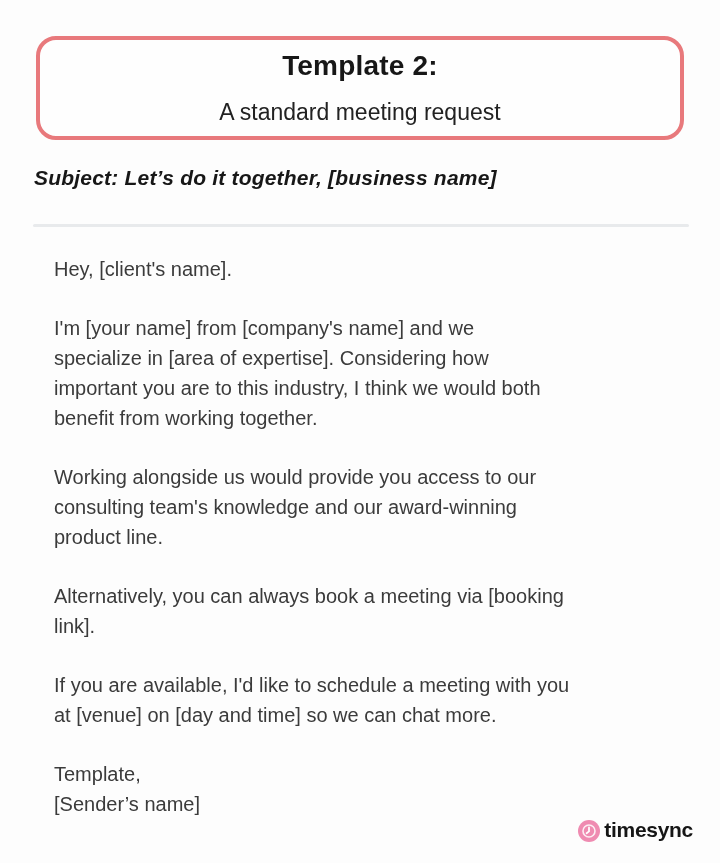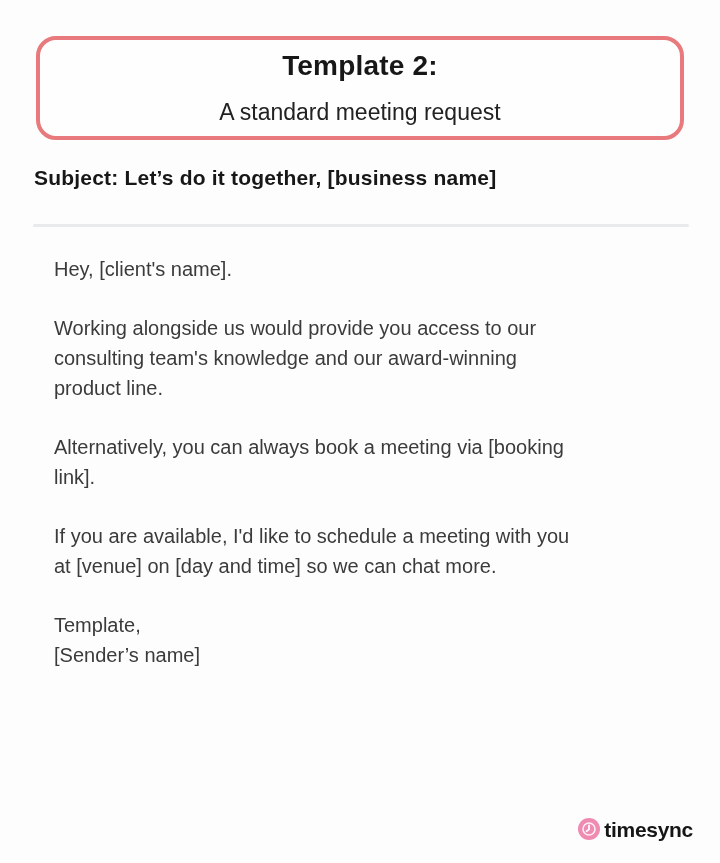--- a/index.html
+++ b/index.html
@@ -43,20 +43,21 @@
     color:#222222;
     text-align:center;
   }
   .subject{
     position:absolute;
     left:34px;top:166px;
     font-size:21px;
     font-weight:bold;
     letter-spacing:.2px;
     color:var(--heading-text);
+    font-style:italic;
   }
   .divider{
     position:absolute;
     left:33px;top:224px;
     width:656px;height:3px;
     background:var(--divider-color);
     border:none;border-radius:2px;
   }
   .email-body{
     position:absolute;
@@ -67,21 +68,21 @@
     color:var(--body-text);
   }
   .email-body p{
     white-space:pre-line;
     margin-bottom:29px;
     margin-left:20px;
   }
   .logo{
     position:absolute;
     right:27px;bottom:21px;
-    display:flex;align-items:flex-start;gap:4px;
+    display:flex;align-items:flex-end;gap:4px;
   }
   .logo-icon{
     width:22px;height:22px;
     border-radius:50%;
     background:var(--logo-pink);
     display:inline-flex;
     align-items:center;justify-content:center;
     flex:0 0 auto;
   }
   .logo-icon svg{display:block;}
@@ -101,20 +102,24 @@
     <div class="title">Template 2:</div>
     <div class="subtitle">A standard meeting request</div>
   </div>
 
   <div class="subject">Subject: Let’s do it together, [business name]</div>
 
   <div class="divider"></div>
 
   <div class="email-body">
     <p>Hey, [client's name].</p>
+    <p>I'm [your name] from [company's name] and we
+specialize in [area of expertise]. Considering how
+important you are to this industry, I think we would both
+benefit from working together.</p>
     <p>Working alongside us would provide you access to our
 consulting team's knowledge and our award-winning
 product line.</p>
     <p>Alternatively, you can always book a meeting via [booking
 link].</p>
     <p>If you are available, I'd like to schedule a meeting with you
 at [venue] on [day and time] so we can chat more.</p>
     <p>Template,
 [Sender’s name]</p>
   </div>

